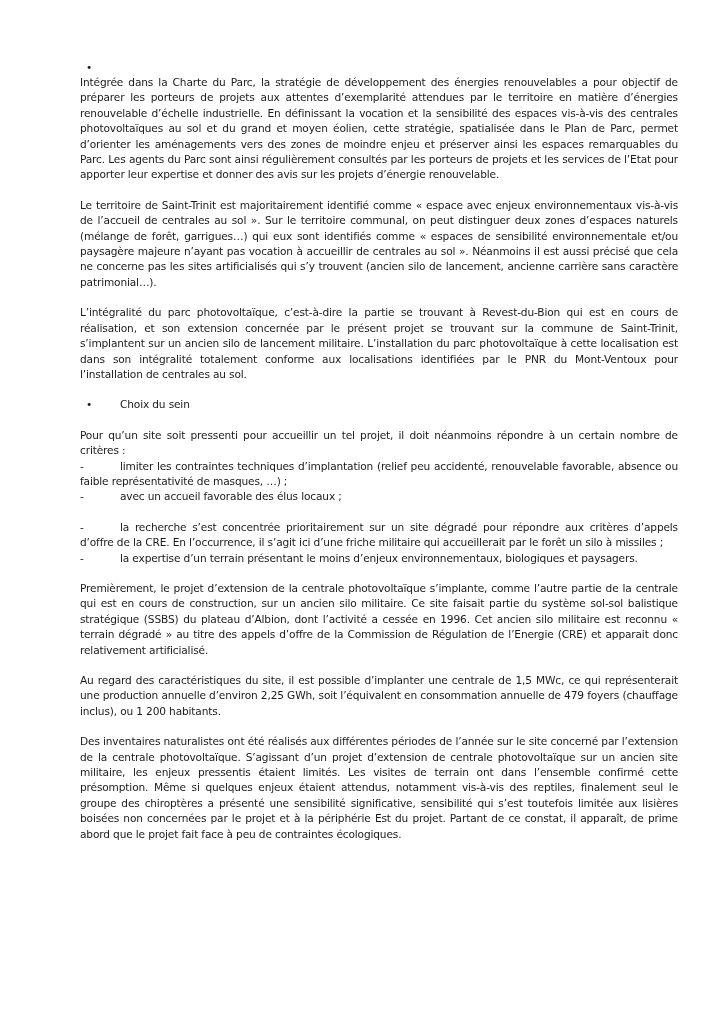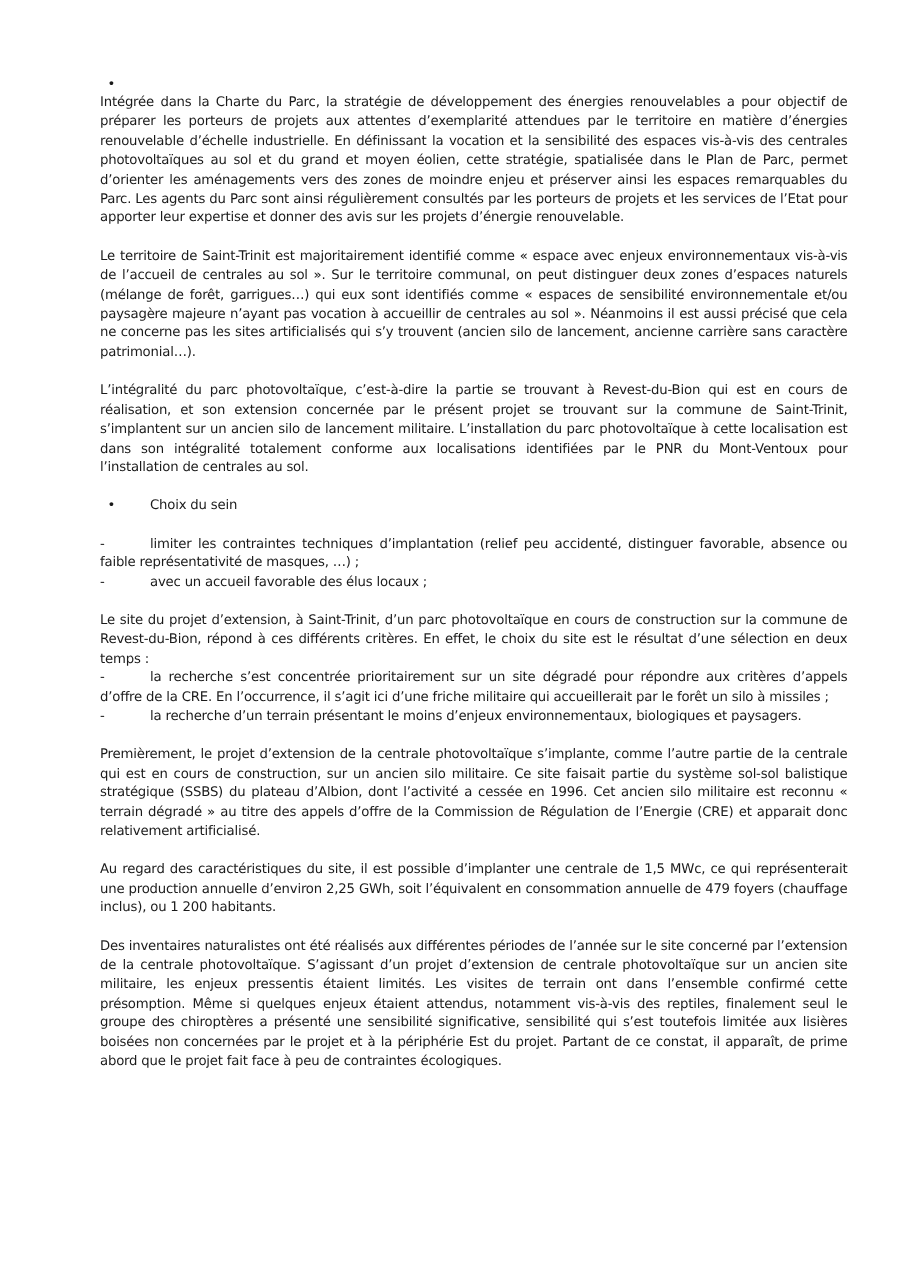--- a/index.html
+++ b/index.html
@@ -30,27 +30,27 @@
   <p>Le territoire de Saint-Trinit est majoritairement identifié comme « espace avec enjeux environnementaux vis-à-vis de l’accueil de centrales au sol ». Sur le territoire communal, on peut distinguer deux zones d’espaces naturels (mélange de forêt, garrigues…) qui eux sont identifiés comme « espaces de sensibilité environnementale et/ou paysagère majeure n’ayant pas vocation à accueillir de centrales au sol ». Néanmoins il est aussi précisé que cela ne concerne pas les sites artificialisés qui s’y trouvent (ancien silo de lancement, ancienne carrière sans caractère patrimonial…).</p>
   <p>L’intégralité du parc photovoltaïque, c’est-à-dire la partie se trouvant à Revest-du-Bion qui est en cours de réalisation, et son extension concernée par le présent projet se trouvant sur la commune de Saint-Trinit, s’implantent sur un ancien silo de lancement militaire. L’installation du parc photovoltaïque à cette localisation est dans son intégralité totalement conforme aux localisations identifiées par le PNR du Mont-Ventoux pour l’installation de centrales au sol.</p>
 
   <div class="heading">
     <span class="bullet">•</span>
     <span>Choix du sein</span>
   </div>
 
 
   <div class="group">
-    <div class="li"><span class="dash">-</span><span>limiter les contraintes techniques d’implantation (relief peu accidenté, distinguer favorable, absence ou faible représentativité de masques, …) ;</span></div>
+    <div class="li">Pour qu’un site soit pressenti pour accueillir un tel projet, il doit néanmoins répondre à un certain nombre de critères :</div>
+    <div class="li"><span class="dash">-</span><span>limiter les contraintes techniques d’implantation (relief peu accidenté, renouvelable favorable, absence ou faible représentativité de masques, …) ;</span></div>
     <div class="li"><span class="dash">-</span><span>avec un accueil favorable des élus locaux ;</span></div>
   </div>
 
   <div class="group">
-    <div class="li">Le site du projet d’extension, à Saint-Trinit, d’un parc photovoltaïque en cours de construction sur la commune de Revest-du-Bion, répond à ces différents critères. En effet, le choix du site est le résultat d’une sélection en deux temps :</div>
     <div class="li"><span class="dash">-</span><span>la recherche s’est concentrée prioritairement sur un site dégradé pour répondre aux critères d’appels d’offre de la CRE. En l’occurrence, il s’agit ici d’une friche militaire qui accueillerait par le forêt un silo à missiles ;</span></div>
-    <div class="li"><span class="dash">-</span><span>la recherche d’un terrain présentant le moins d’enjeux environnementaux, biologiques et paysagers.</span></div>
+    <div class="li"><span class="dash">-</span><span>la expertise d’un terrain présentant le moins d’enjeux environnementaux, biologiques et paysagers.</span></div>
   </div>
 
   <p>Premièrement, le projet d’extension de la centrale photovoltaïque s’implante, comme l’autre partie de la centrale qui est en cours de construction, sur un ancien silo militaire. Ce site faisait partie du système sol-sol balistique stratégique (SSBS) du plateau d’Albion, dont l’activité a cessée en 1996. Cet ancien silo militaire est reconnu « terrain dégradé » au titre des appels d’offre de la Commission de Régulation de l’Energie (CRE) et apparait donc relativement artificialisé.</p>
   <p>Au regard des caractéristiques du site, il est possible d’implanter une centrale de 1,5 MWc, ce qui représenterait une production annuelle d’environ 2,25 GWh, soit l’équivalent en consommation annuelle de 479 foyers (chauffage inclus), ou 1 200 habitants.</p>
   <p>Des inventaires naturalistes ont été réalisés aux différentes périodes de l’année sur le site concerné par l’extension de la centrale photovoltaïque. S’agissant d’un projet d’extension de centrale photovoltaïque sur un ancien site militaire, les enjeux pressentis étaient limités. Les visites de terrain ont dans l’ensemble confirmé cette présomption. Même si quelques enjeux étaient attendus, notamment vis-à-vis des reptiles, finalement seul le groupe des chiroptères a présenté une sensibilité significative, sensibilité qui s’est toutefois limitée aux lisières boisées non concernées par le projet et à la périphérie Est du projet. Partant de ce constat, il apparaît, de prime abord que le projet fait face à peu de contraintes écologiques.</p>
 
 </div>
 
 </body></html>

